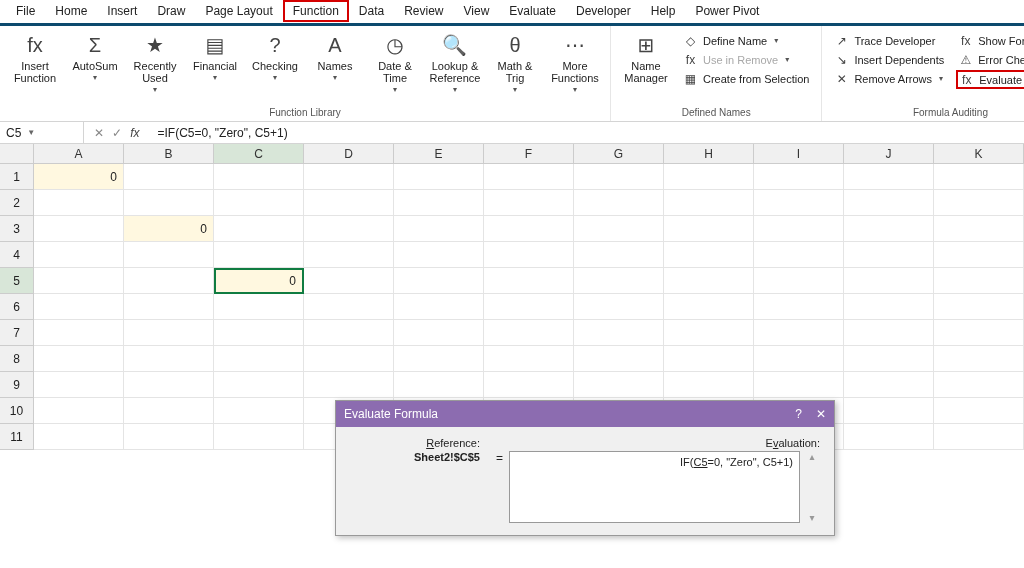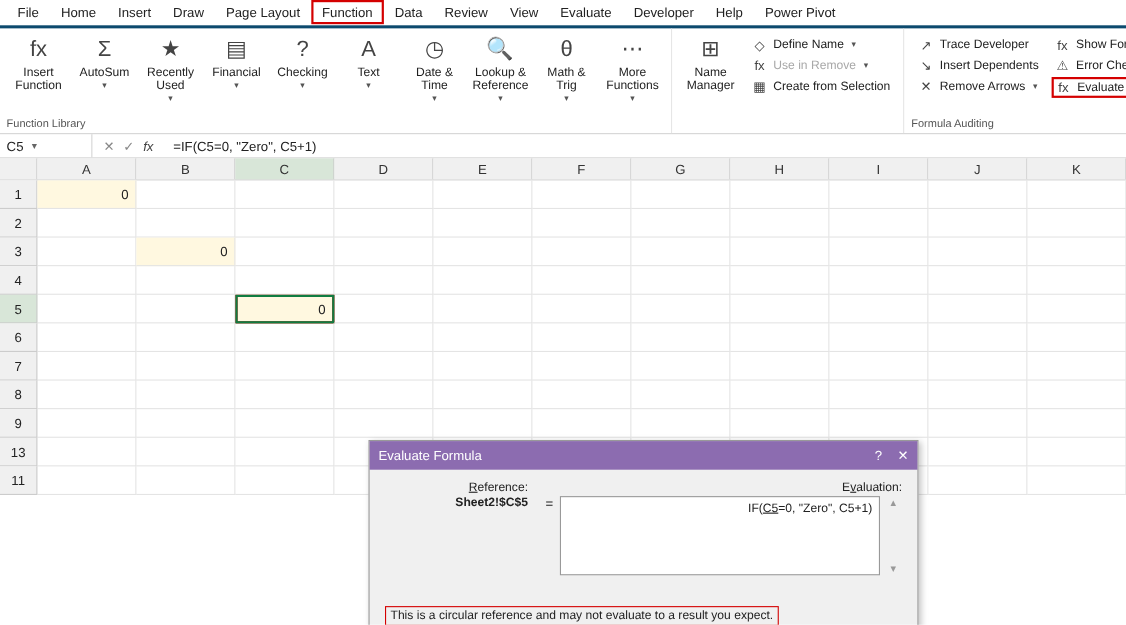--- a/index.html
+++ b/index.html
@@ -6,21 +6,21 @@
   body { background: #fff; width: 1024px; height: 568px; overflow: hidden; font-size: 12px; color: #222; }
 
   
   .tabs { display: flex; align-items: flex-start; height: 26px; padding: 0 6px; background: #fff; border-bottom: 3px solid #0c4a6e; }
   .tab { padding: 4px 10px; cursor: pointer; }
   .tab.active { border: 2px solid #d40000; padding: 2px 8px; }
 
   
   .ribbon { display: flex; height: 96px; border-bottom: 1px solid #d4d4d4; background: #fff; }
   .group { border-right: 1px solid #e6e6e6; display: flex; flex-direction: column; justify-content: space-between; padding: 4px 6px 0; }
-  .group-label { font-size: 10px; text-align: left; color: #555; padding-bottom: 3px; }
+  .group-label { font-size: 10px; text-align: center; color: #555; padding-bottom: 3px; }
   .group-body { flex: 1; display: flex; align-items: flex-start; gap: 2px; }
 
   .rb-big { display: flex; flex-direction: column; align-items: center; width: 58px; padding-top: 2px; cursor: pointer; gap: 2px; text-align: center; line-height: 1.1; }
   .rb-big .ico { width: 26px; height: 26px; display: flex; align-items: center; justify-content: center; font-size: 20px; color: #444; }
   .rb-big .lbl { font-size: 11px; }
   .rb-big .chev { font-size: 8px; color: #555; }
 
   .stack { display: flex; flex-direction: column; gap: 2px; padding: 2px 4px; }
   .stack .item { display: flex; align-items: center; gap: 5px; font-size: 11px; padding: 1px 2px; cursor: pointer; white-space: nowrap; }
   .stack .item .sico { width: 15px; height: 15px; display: inline-flex; align-items: center; justify-content: center; font-size: 12px; color: #444; }
@@ -110,21 +110,21 @@
           <div class="lbl">Financial</div>
           <div class="chev">▾</div>
         </div>
         <div class="rb-big">
           <div class="ico">?</div>
           <div class="lbl">Checking</div>
           <div class="chev">▾</div>
         </div>
         <div class="rb-big">
           <div class="ico">A</div>
-          <div class="lbl">Text</div>
+          <div class="lbl">Names</div>
           <div class="chev">▾</div>
         </div>
         <div class="rb-big">
           <div class="ico">◷</div>
           <div class="lbl">Date &amp;<br>Time</div>
           <div class="chev">▾</div>
         </div>
         <div class="rb-big">
           <div class="ico">🔍</div>
           <div class="lbl">Lookup &amp;<br>Reference</div>
@@ -159,20 +159,21 @@
             <span class="sico">fx</span>
             <span>Use in Remove</span>
             <span class="chev">▾</span>
           </div>
           <div class="item">
             <span class="sico">▦</span>
             <span>Create from Selection</span>
           </div>
         </div>
       </div>
+    <div class="group-label">Defined Names</div>
   </div>
   <div class="group" style="border-right:none;">
     <div class="group-body" id="gb-audit">
         <div class="stack">
           <div class="item">
             <span class="sico">↗</span>
             <span>Trace Developer</span>
           </div>
           <div class="item">
             <span class="sico">↘</span>
@@ -352,21 +353,21 @@
         <div class="cell"></div>
         <div class="cell"></div>
         <div class="cell"></div>
         <div class="cell"></div>
         <div class="cell"></div>
         <div class="cell"></div>
         <div class="cell"></div>
         <div class="cell"></div>
       </div>
       <div class="row">
-        <div class="rh">13</div>
+        <div class="rh">10</div>
         <div class="cell"></div>
         <div class="cell"></div>
         <div class="cell"></div>
         <div class="cell"></div>
         <div class="cell"></div>
         <div class="cell"></div>
         <div class="cell"></div>
         <div class="cell"></div>
         <div class="cell"></div>
         <div class="cell"></div>
@@ -409,17 +410,16 @@
             <div class="eval-box" style="flex:1;">
               <span>IF(</span><span class="underlined">C5</span><span>=0, "Zero", C5+1)</span>
             </div>
             <div class="scroll-arrows">
               <span>▴</span>
               <span>▾</span>
             </div>
           </div>
         </div>
       </div>
-      <div class="warn">This is a circular reference and may not evaluate to a result you expect.</div>
       
     </div>
   </div>
 </div>
 
 </body></html>

